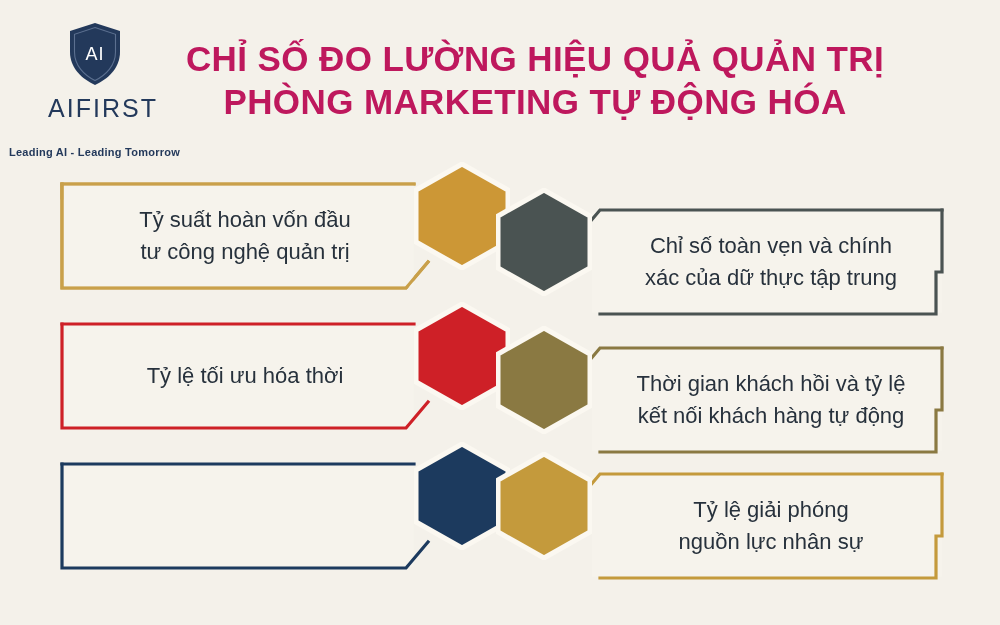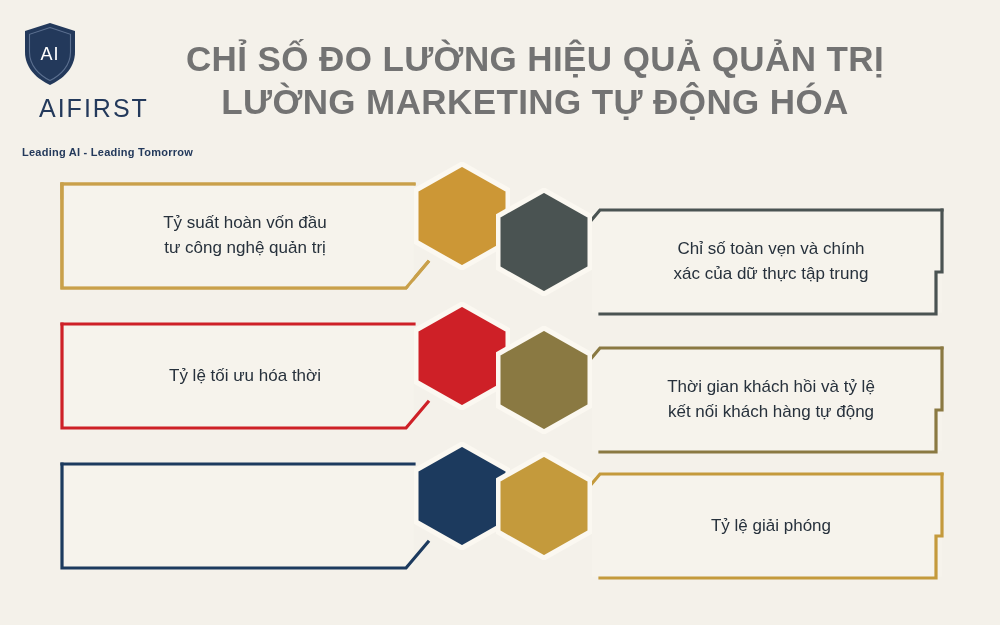--- a/index.html
+++ b/index.html
@@ -8,29 +8,29 @@
     background:#F4F1EA;
     font-family:"Liberation Sans", sans-serif;
     position:relative;
     overflow:hidden;
   }
 
   
   #header { position:absolute; left:0; top:0; width:1000px; height:155px; }
 
   #logo { position:absolute; left:22px; top:22px; width:145px; height:112px;
-          display:flex; flex-direction:column; align-items:flex-start; }
+          display:flex; flex-direction:column; align-items:center; }
   #shield { width:56px; height:64px; }
   #logo-word { margin-top:6px; font-size:25px; letter-spacing:2.0px;
                color:#23395B; font-weight:400; line-height:1;margin-left:17px; }
   #logo-tag { margin-top:25px; font-size:11px; letter-spacing:.25px;
               color:#23395B; font-weight:700; white-space:nowrap; }
 
   #title { position:absolute; left:185px; top:38px; width:700px;
-           text-align:center; color:#737373; font-weight:800;
+           text-align:center; color:#be185d; font-weight:800;
            font-size:35px; line-height:1.22; letter-spacing:.4px; }
 
   
   .row { position:absolute; height:120px; }
   .row.left  { left:56px;  width:448px; }
   .row.right { left:502px; width:448px; }
 
   .row.left.r1  { top:176px; }
   .row.left.r2  { top:316px; }
   .row.left.r3  { top:456px; }
@@ -38,21 +38,21 @@
   .row.right.r2 { top:340px; }
   .row.right.r3 { top:466px; }
 
   
   .frame { position:absolute; left:0; top:0; width:448px; height:120px; }
   .frame svg { display:block; width:448px; height:120px; overflow:visible; }
 
   .label {
     position:absolute; top:0; height:120px;
     display:flex; flex-direction:column; justify-content:center;
-    color:#27313C; font-size:17px; line-height:1.45; text-align:center;
+    color:#27313C; font-size:22px; line-height:1.45; text-align:center;
   }
   .row.left  .label { left:28px;  width:322px; }
   .row.right .label { left:104px; width:330px; }
 
   
   .hex { position:absolute; top:-14px; width:96px; height:108px; }
   .row.left  .hex { left:358px; }
   .row.right .hex { left:-6px; }
   .hex svg { display:block; width:96px; height:108px; }
 </style>
@@ -70,21 +70,21 @@
                  C17.2 53.2 7.5 43.6 7.5 30 L7.5 12.3 Z" fill="none" stroke="#5C7090" stroke-width="1.1"></path>
         <text x="28" y="38" text-anchor="middle" font-family="Liberation Sans, sans-serif" font-size="18" font-weight="400" fill="#FFFFFF" letter-spacing="1">AI</text>
       </svg>
     </span>
     <div id="logo-word">AIFIRST</div>
     <div id="logo-tag">Leading AI - Leading Tomorrow</div>
   </div>
 
   <div id="title">
     <div>CHỈ SỐ ĐO LƯỜNG HIỆU QUẢ QUẢN TRỊ</div>
-    <div>LƯỜNG MARKETING TỰ ĐỘNG HÓA</div>
+    <div>PHÒNG MARKETING TỰ ĐỘNG HÓA</div>
   </div>
 </div>
 
 <div class="row left r1">
   <div class="frame">
     <svg viewBox="0 0 448 120" xmlns="http://www.w3.org/2000/svg" preserveAspectRatio="none">
       <path d="M6 22 L6 8 L358 8" fill="none" stroke="#C9A04A" stroke-width="3.2" stroke-linecap="square" class="f-stroke"></path>
       <path d="M6 8 L6 112 L350 112 L372 86" fill="none" stroke="#C9A04A" stroke-width="3.2" stroke-linejoin="miter" stroke-linecap="square" class="f-stroke"></path>
       <rect x="7.6" y="9.6" width="350" height="101" fill="#F6F3EC"></rect>
       <path d="M6 8 L6 112 L350 112 L372 86" fill="none" stroke="#C9A04A" stroke-width="3.2" stroke-linejoin="miter" stroke-linecap="square" class="f-stroke"></path>
@@ -176,19 +176,20 @@
 <div class="row right r3">
   <div class="frame">
     <svg viewBox="0 0 448 120" xmlns="http://www.w3.org/2000/svg" preserveAspectRatio="none">
       <rect x="90" y="9.6" width="350" height="101" fill="#F6F3EC"></rect>
       <path d="M76 34 L98 8 L440 8" fill="none" stroke="#C49A3C" stroke-width="3.2" stroke-linejoin="miter" stroke-linecap="square"></path>
       <path d="M440 8 L440 70 L434 70 L434 112 L98 112" fill="none" stroke="#C49A3C" stroke-width="3.2" stroke-linejoin="miter" stroke-linecap="square"></path>
     </svg>
   </div>
   <div class="label">
     <span>Tỷ lệ giải phóng</span>
+    <span>nguồn lực nhân sự</span>
   </div>
   <div class="hex">
     <svg viewBox="0 0 96 108" xmlns="http://www.w3.org/2000/svg">
       <polygon points="48,2 94,28 94,80 48,106 2,80 2,28" fill="#C49A3C" stroke="#FBF8F1" stroke-width="5"></polygon>
     </svg>
   </div>
 </div>
 
 </body></html>

